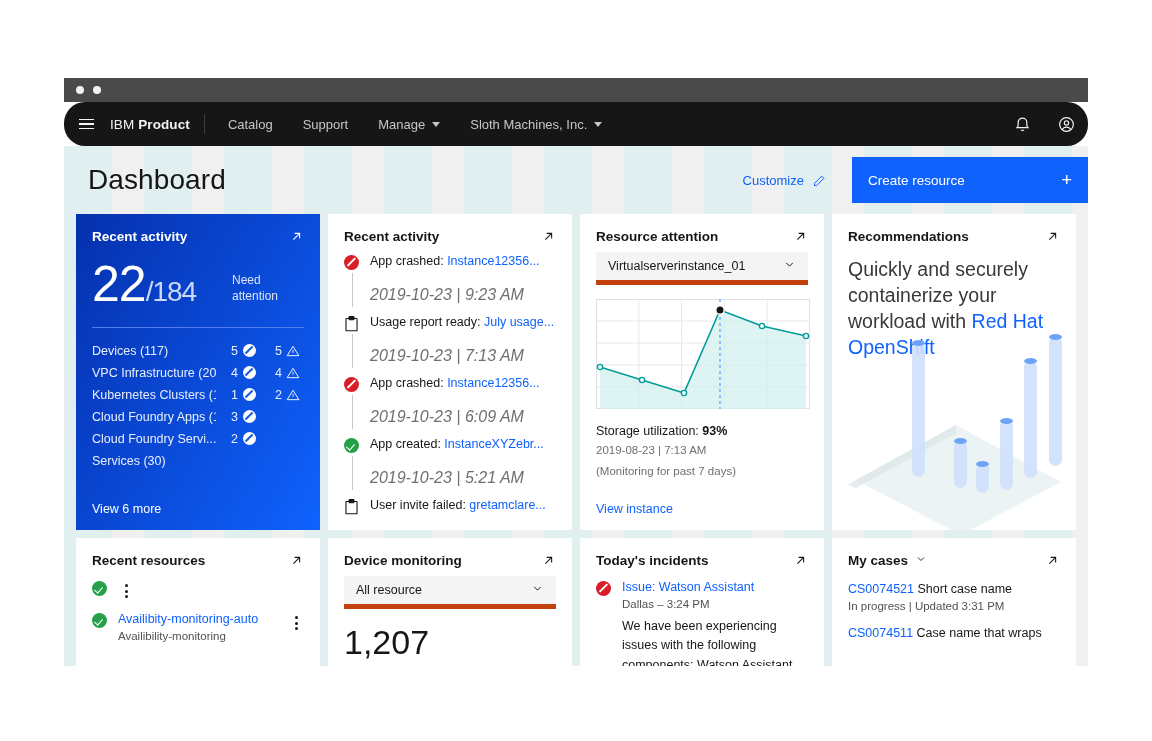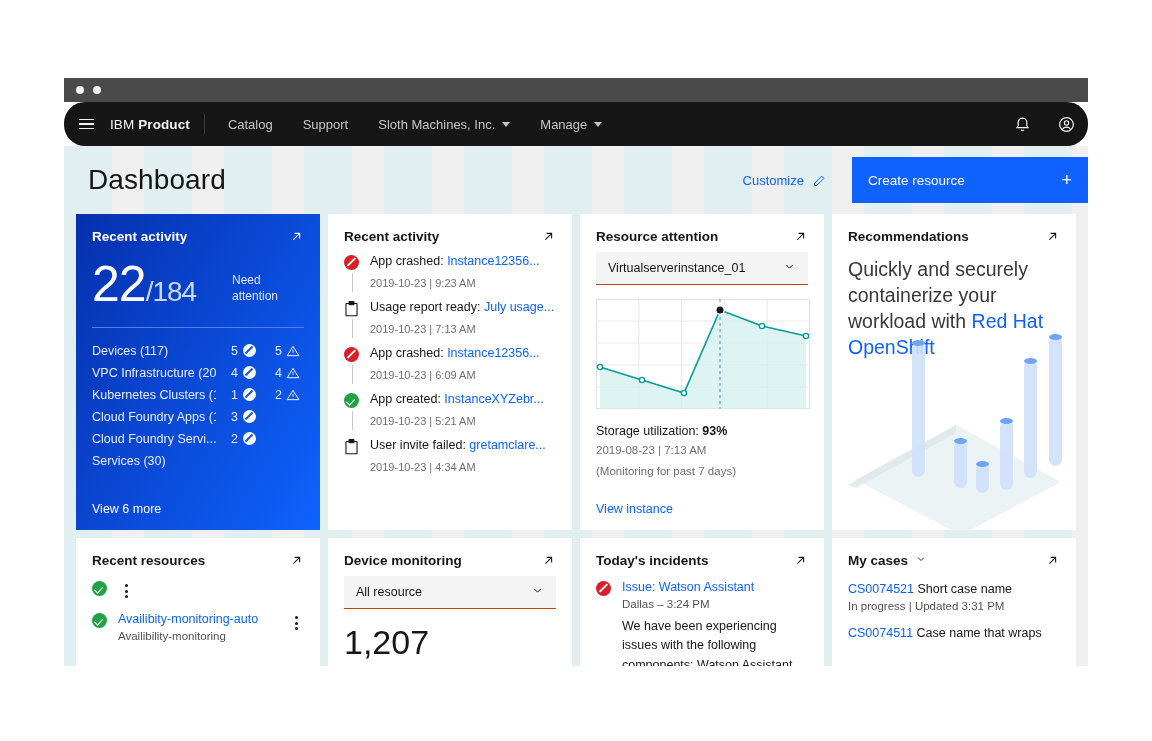--- a/index.html
+++ b/index.html
@@ -171,21 +171,21 @@
     position: absolute; left: 8px; top: 19px; bottom: -3px;
     width: 1px; background: #c6c6c6;
   }
   .tlrow:last-child .tlline { display: none; }
   .tlbody { flex: 1; min-width: 0; }
   .tltitle {
     font-size: 12.5px; color: #161616; white-space: nowrap;
     overflow: hidden; text-overflow: clip;
   }
   .tltitle a { color: #0f62fe; text-decoration: none; }
-  .tlmeta { font-size: 11px; color: #6f6f6f; margin-top: 9px; }
+  .tlmeta { font-size: 16px; color: #6f6f6f; margin-top: 18px; font-style: italic; }
   .dot-red {
     width: 15px; height: 15px; border-radius: 50%;
     background: #da1e28; display: block; position: relative;
   }
   .dot-red::after {
     content: ""; position: absolute; left: 2px; top: 6.3px;
     width: 11px; height: 2.2px; background: #ffffff; transform: rotate(-45deg);
   }
   .dot-green {
     width: 15px; height: 15px; border-radius: 50%;
@@ -193,21 +193,21 @@
   }
   .dot-green::after {
     content: ""; position: absolute; left: 4px; top: 3.5px;
     width: 4px; height: 7px; border: solid #ffffff;
     border-width: 0 1.8px 1.8px 0; transform: rotate(42deg);
   }
 
   
   .dd {
     height: 33px; background: #f4f4f4;
-    border-bottom: 1px solid #c2410c;
+    border-bottom: 5px solid #c2410c;
     display: flex; align-items: center;
     padding: 0 12px; margin-top: 8px;
     font-size: 12.5px; color: #161616;
   }
   .dd .ddcaret { margin-left: auto; }
 
   
   .chartwrap { margin-top: 14px; }
   .storage { font-size: 12.5px; color: #161616; margin-top: 11px; }
   .storage b { font-weight: 600; }
@@ -278,25 +278,25 @@
     </div>
     <div class="nav-div"></div>
 
     <div class="navitem">
       <span>Catalog</span>
     </div>
     <div class="navitem">
       <span>Support</span>
     </div>
     <div class="navitem">
+      <span>Manage</span>
+      <span class="caret"></span>
+    </div>
+    <div class="navitem">
       <span>Sloth Machines, Inc.</span>
-      <span class="caret"></span>
-    </div>
-    <div class="navitem">
-      <span>Manage</span>
       <span class="caret"></span>
     </div>
 
     <div class="nav-spacer"></div>
 
     <div class="navicon">
       <svg width="19" height="19" viewBox="0 0 24 24" fill="none" stroke="#f4f4f4" stroke-width="1.5">
         <path d="M12 4a5.5 5.5 0 0 0-5.5 5.5v4L5 16h14l-1.5-2.5v-4A5.5 5.5 0 0 0 12 4z"></path>
         <path d="M10.3 18.6a1.9 1.9 0 0 0 3.4 0"></path>
       </svg>

